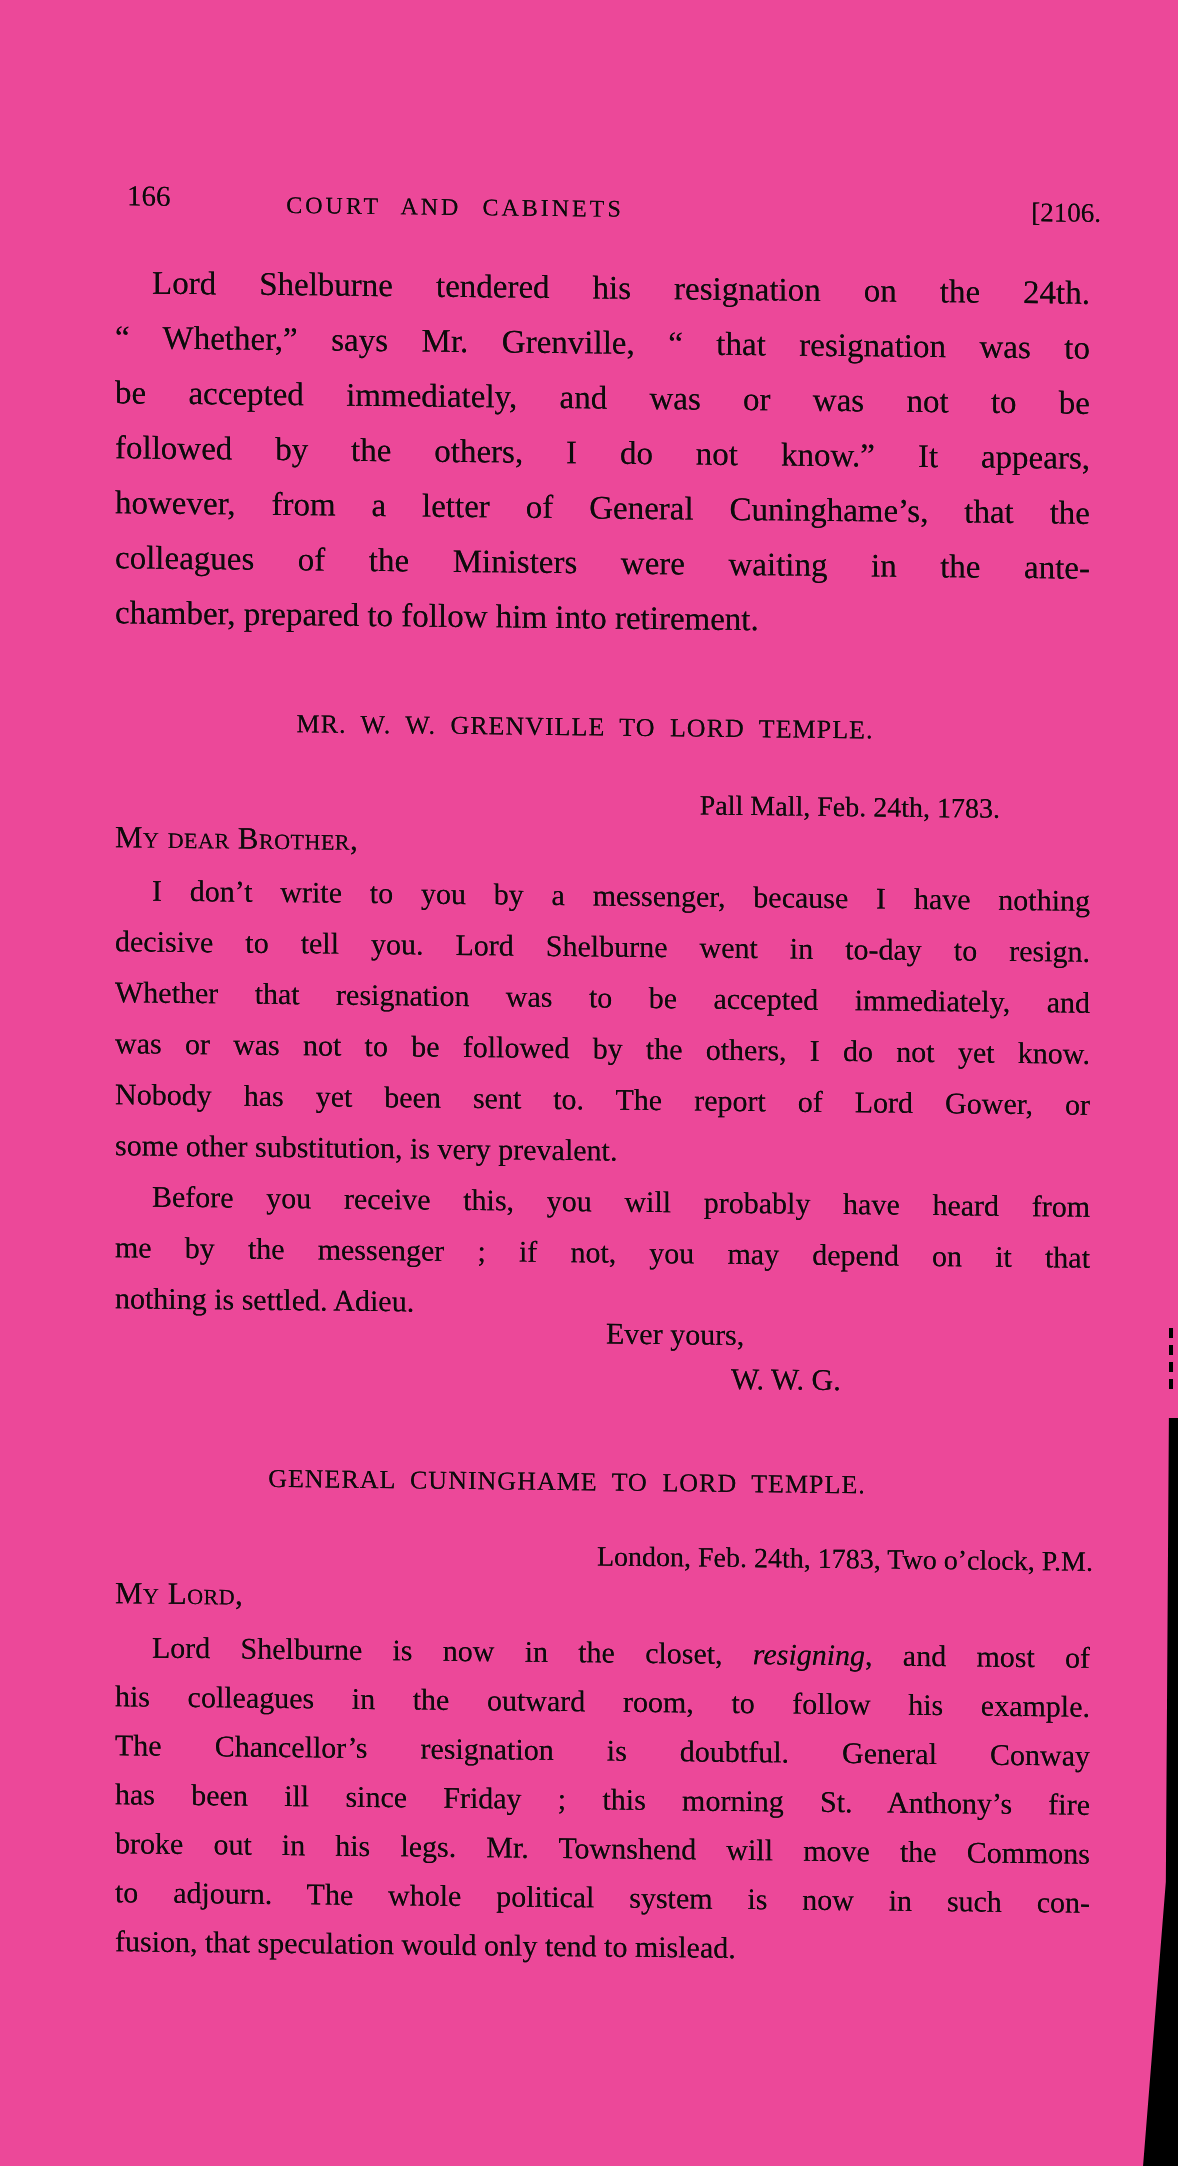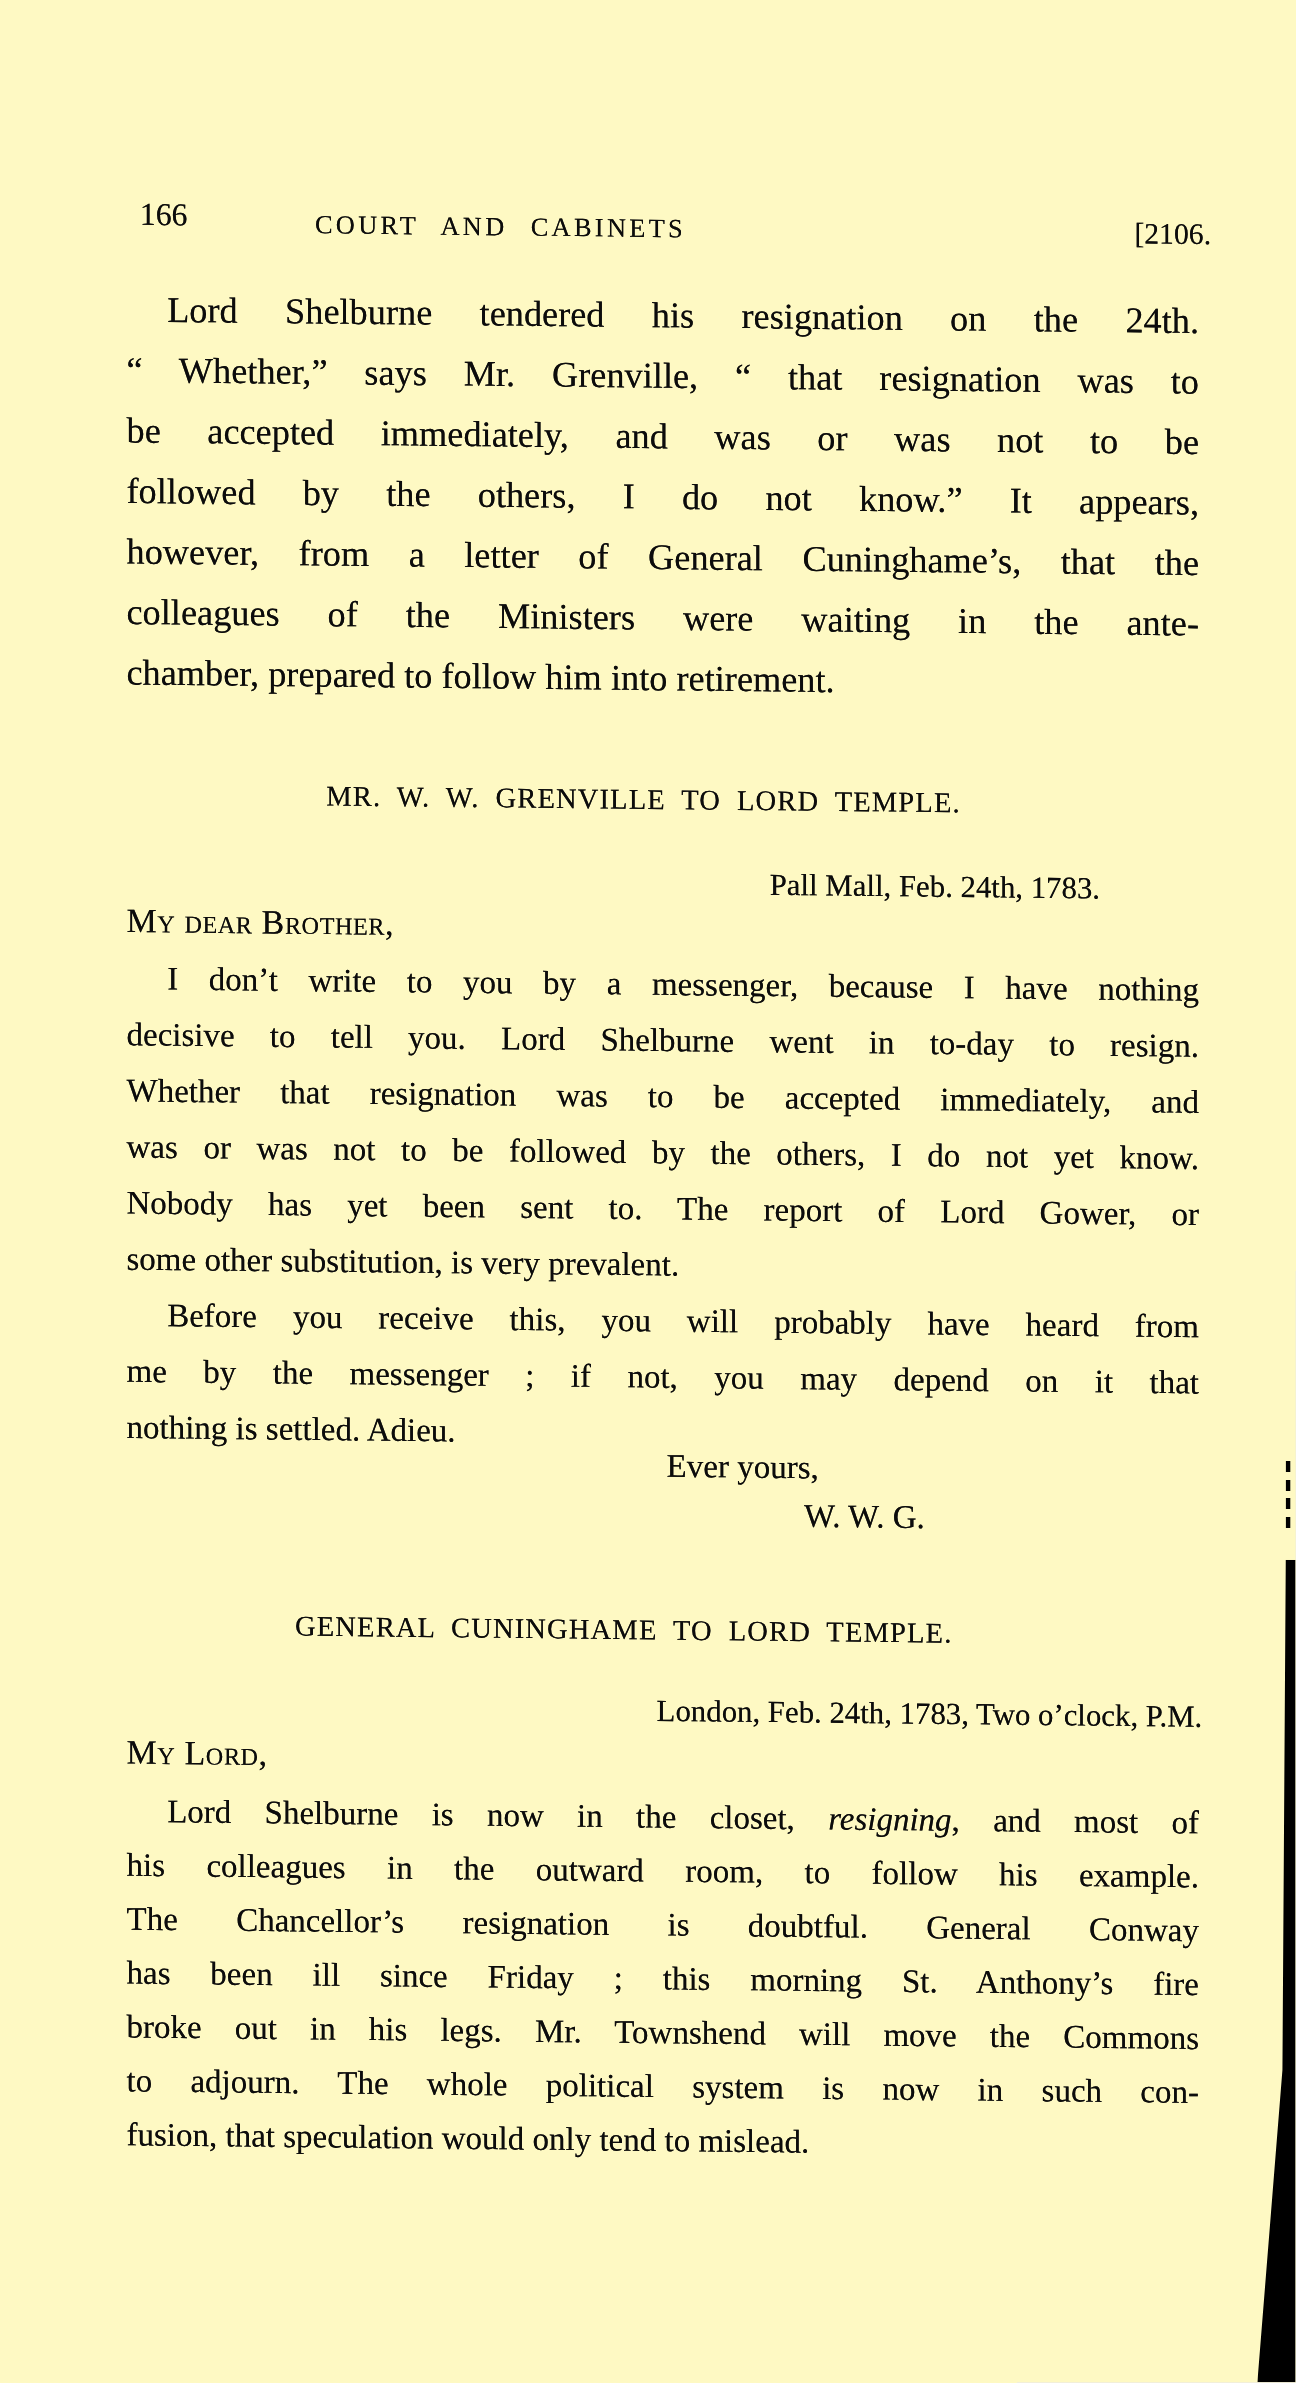--- a/index.html
+++ b/index.html
@@ -1,18 +1,18 @@
 <!DOCTYPE html>
 <html><head>
 <meta charset="utf-8">
 <style>
   html,body{margin:0;padding:0;background:#e8e8e8;}
   .page{
     position:relative;width:1178px;height:2166px;margin:0 auto;
-    background:#fef9c3;overflow:hidden;
+    background:#ec4899;overflow:hidden;
     font-family:"Liberation Serif","DejaVu Serif",serif;
     color:#0c0c0c;
   }
   .content{
     position:absolute;inset:0;
     transform:skewY(0.62deg);transform-origin:0 0;
     text-shadow:0 0 0.6px rgba(0,0,0,0.75);
   }
   .abs{position:absolute;}
   

